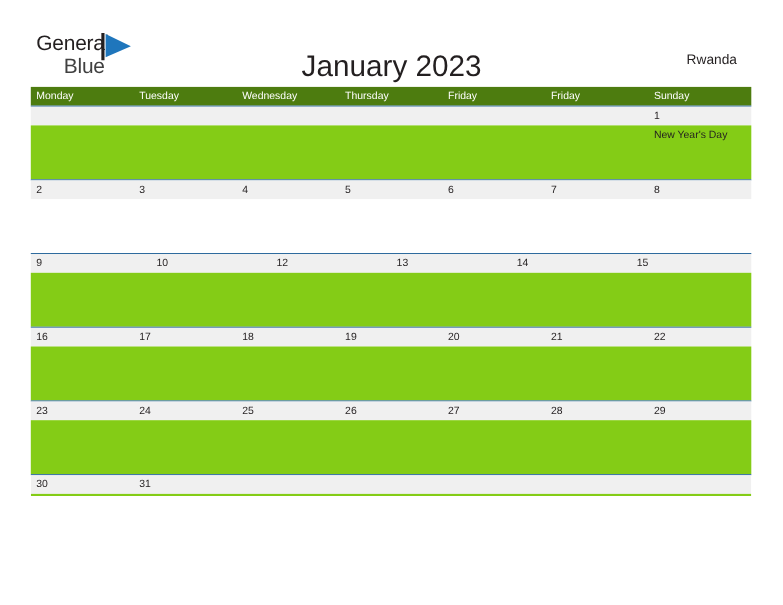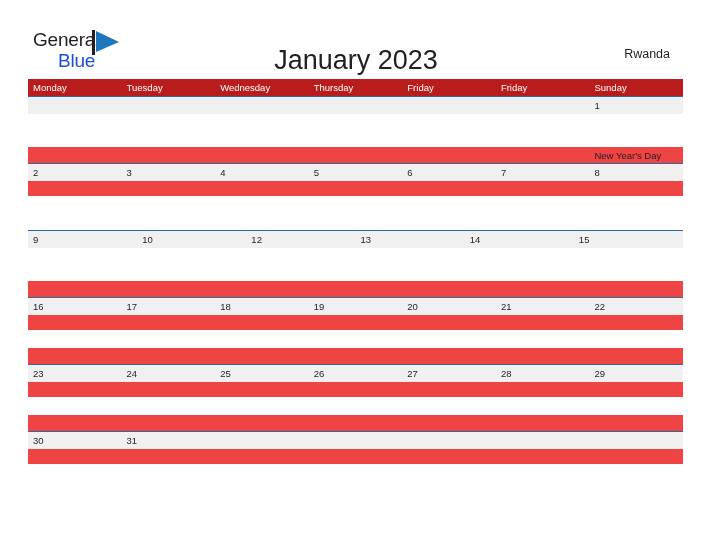--- a/index.html
+++ b/index.html
@@ -46,21 +46,21 @@
   }
   .brand-mark {
     position: absolute;
     left: 59px;
     top: -0px;
     width: 32px;
     height: 25px;
   }
   .brand-blue {
     font-size: 19px;
-    color: #1d4ed8;
+    color: #404040;
     letter-spacing: -0.2px;
     margin-top: 1px;
     margin-left: 25px;
     font-family: "Liberation Sans", sans-serif;
   }
 
   .calendar-title {
     position: absolute;
     left: 0;
     right: 0;
@@ -85,21 +85,21 @@
   
   .calendar {
     position: absolute;
     left: 28px;
     top: 79px;
     width: 655px;
   }
 
   .weekday-header {
     display: flex;
-    background: #b91c1c;
+    background: #4d7c0f;
     height: 17px;
     align-items: center;
   }
   .weekday-cell {
     flex: 1 1 0;
     font-size: 9.5px;
     color: #ffffff;
     padding-left: 5px;
     font-family: "Liberation Sans", sans-serif;
     white-space: nowrap;
@@ -130,22 +130,21 @@
     color: #231f20;
     padding-left: 5px;
     padding-top: 4px;
     font-family: "Liberation Sans", sans-serif;
     line-height: 1;
   }
 
   .event-area {
     display: flex;
     height: 49px;
-    background: #ef4444;
-    margin-top: 33px;
+    background: #84cc16;
   }
   .event-cell {
     flex: 1 1 0;
     font-size: 9.5px;
     color: #231f20;
     padding-left: 5px;
     padding-top: 3px;
     font-family: "Liberation Sans", sans-serif;
     line-height: 1.25;
   }

